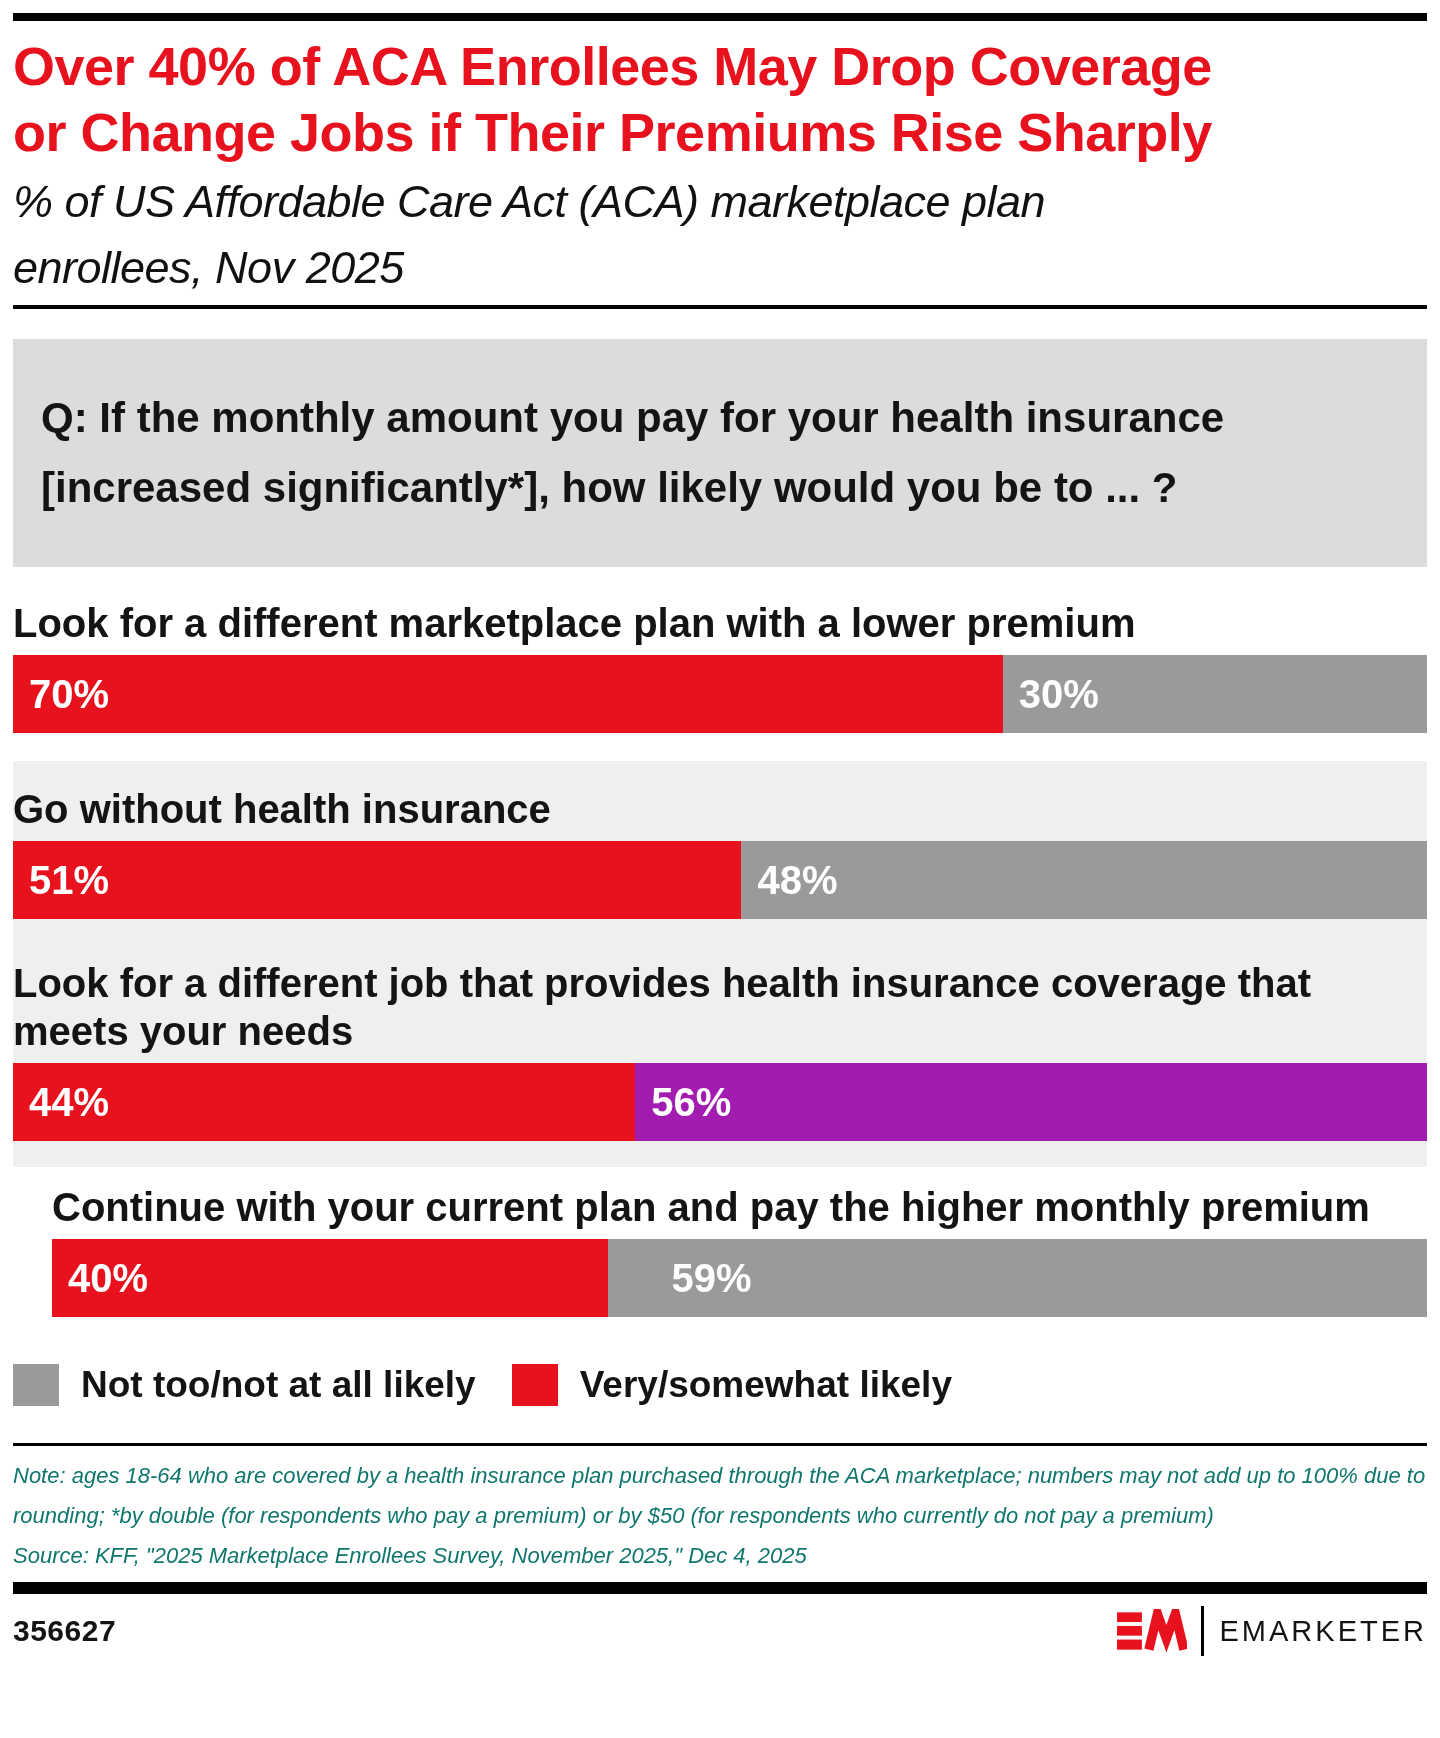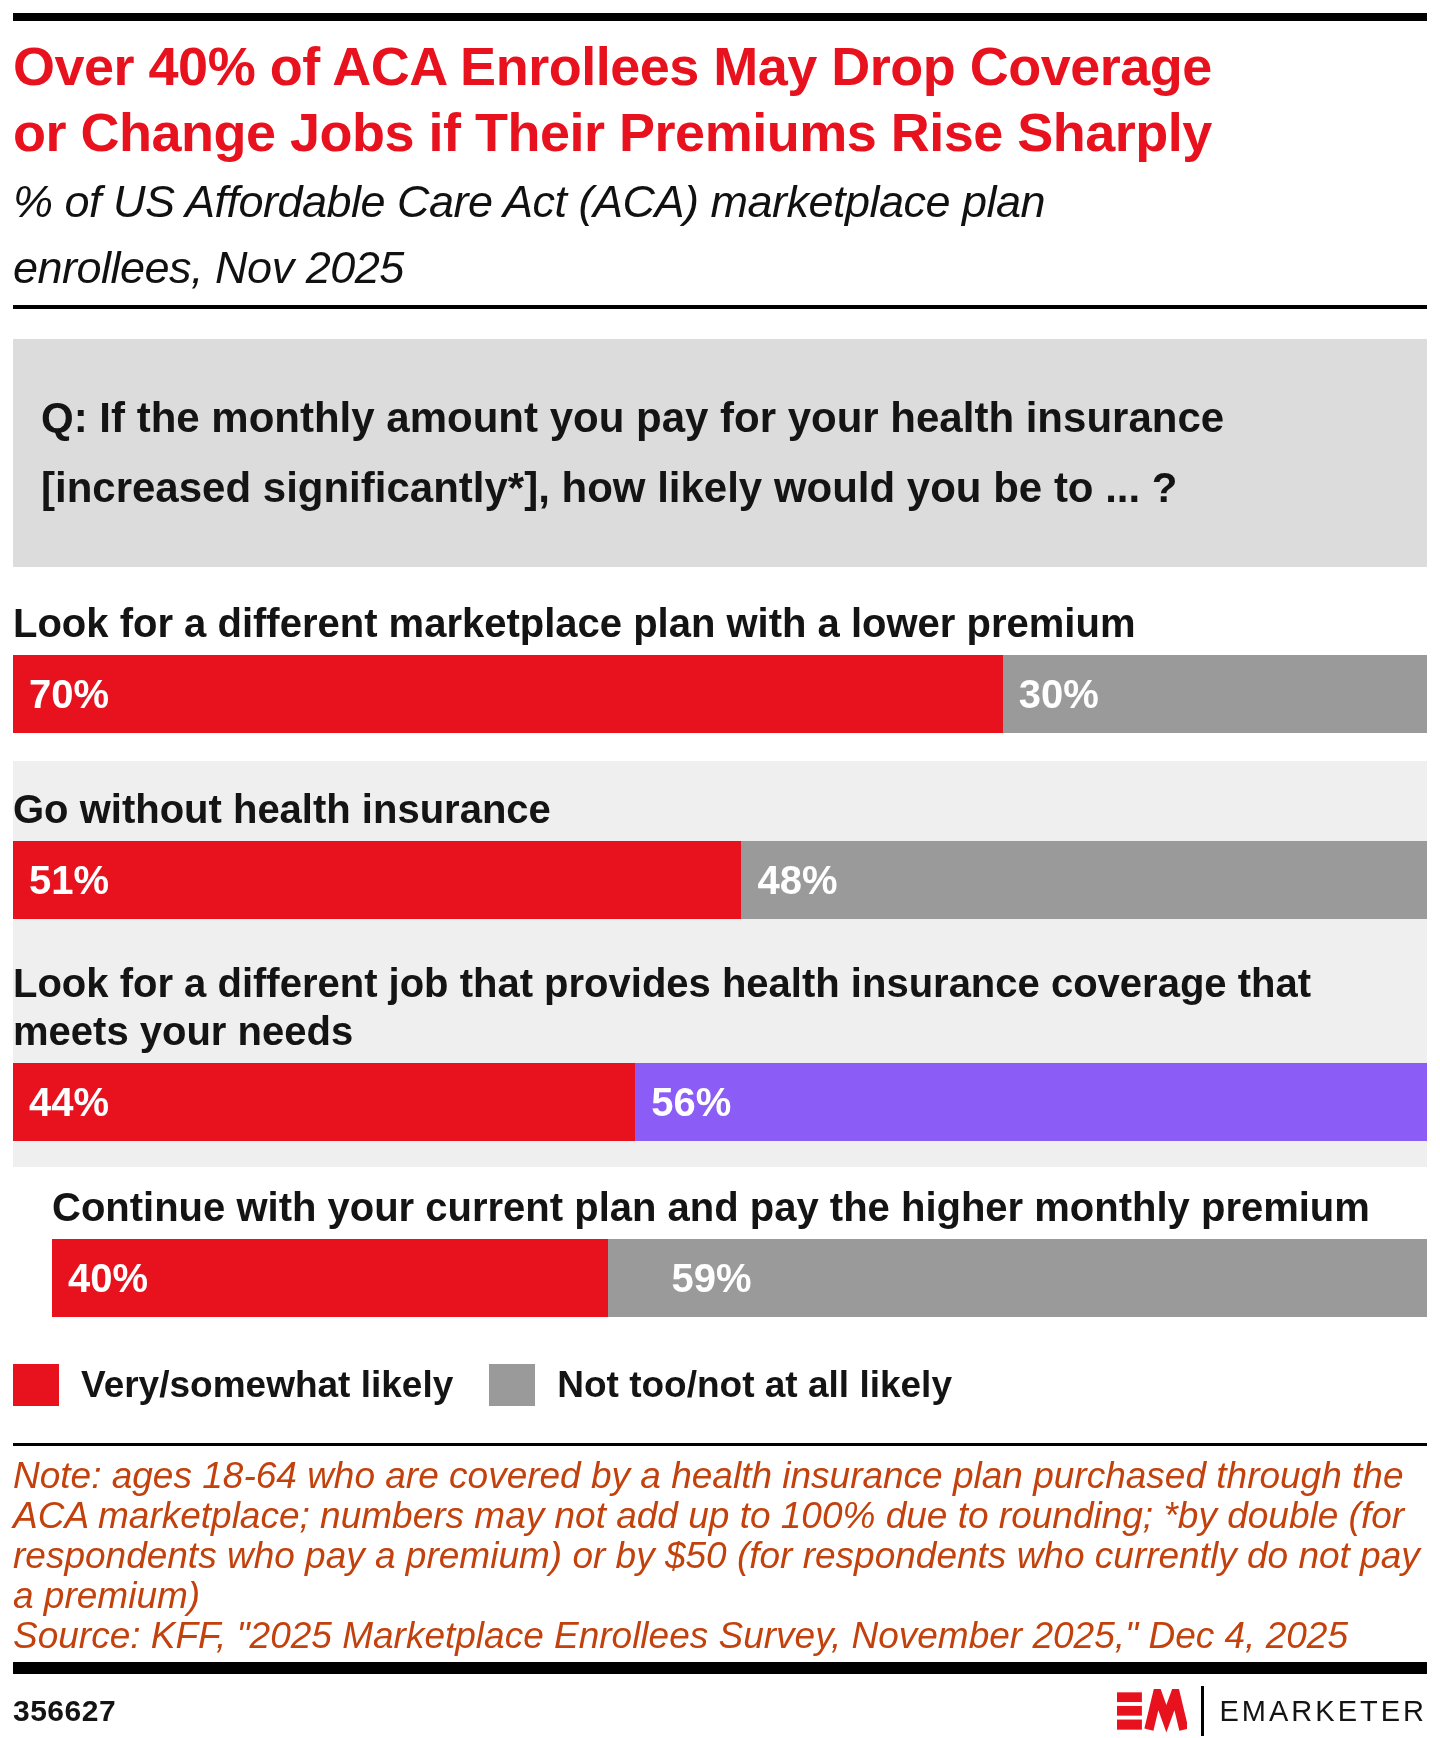--- a/index.html
+++ b/index.html
@@ -56,21 +56,21 @@
   .seg-label {
     color:#fff; font-size:40px; font-weight:bold; padding-left:16px;
     white-space:nowrap;
   }
 
   .legend { margin-top:44px; display:flex; align-items:center; gap:36px; }
   .legend-item { display:flex; align-items:center; }
   .legend-swatch { width:46px; height:42px; margin-right:22px; flex:0 0 auto; }
   .legend-label { font-size:37px; font-weight:bold; line-height:48px; color:#141414; }
 
-  .notes { margin-top:10px; font-size:37px; font-style:italic; line-height:40px; color:#c2410c; }
+  .notes { margin-top:10px; font-size:22px; font-style:italic; line-height:40px; color:#0f766e; }
 
   .footer { margin-top:12px; display:flex; align-items:center; justify-content:space-between; }
   .chart-id { font-size:30px; font-weight:bold; letter-spacing:0.5px; }
   .brand { display:flex; align-items:center; }
   .brand svg { display:block; }
   .brand-divider { width:3px; height:50px; background:#000; margin:0 16px 0 14px; }
   .brand-name {
     font-size:29px; font-weight:normal; letter-spacing:3px; color:#141414;
   }
 </style>
@@ -120,21 +120,21 @@
           <span class="seg-label">48%</span>
         </div>
       </div>
     </div>
     <div class="row">
       <div class="row-label">Look for a different job that provides health insurance coverage that meets your needs</div>
       <div class="bar">
         <div class="seg" style="width: 44%; background: rgb(232, 18, 30);">
           <span class="seg-label">44%</span>
         </div>
-        <div class="seg" style="width: 56%; background: #8b5cf6;">
+        <div class="seg" style="width: 56%; background: #a21caf;">
           <span class="seg-label">56%</span>
         </div>
       </div>
     </div>
   </div>
 <div class="rows-bottom">
     <div class="row">
       <div class="row-label">Continue with your current plan and pay the higher monthly premium</div>
       <div class="bar">
         <div class="seg" style="width: 40.404%; background: rgb(232, 18, 30);">
@@ -142,26 +142,26 @@
         </div>
         <div class="seg" style="width: 59.596%; background: rgb(154, 154, 154); padding-left: 48px;">
           <span class="seg-label">59%</span>
         </div>
       </div>
     </div>
   </div>
 
 <div class="legend">
     <div class="legend-item">
+      <div class="legend-swatch" style="background: rgb(154, 154, 154);"></div>
+      <div class="legend-label">Not too/not at all likely</div>
+    </div>
+    <div class="legend-item">
       <div class="legend-swatch" style="background: rgb(232, 18, 30);"></div>
       <div class="legend-label">Very/somewhat likely</div>
-    </div>
-    <div class="legend-item">
-      <div class="legend-swatch" style="background: rgb(154, 154, 154);"></div>
-      <div class="legend-label">Not too/not at all likely</div>
     </div>
   </div>
 
 <div class="rule foot-rule"></div>
 
 <div class="notes">
   <div>Note: ages 18-64 who are covered by a health insurance plan purchased through the ACA marketplace; numbers may not add up to 100% due to rounding; *by double (for respondents who pay a premium) or by $50 (for respondents who currently do not pay a premium)</div>
   <div>Source: KFF, "2025 Marketplace Enrollees Survey, November 2025," Dec 4, 2025</div>
 </div>
 

